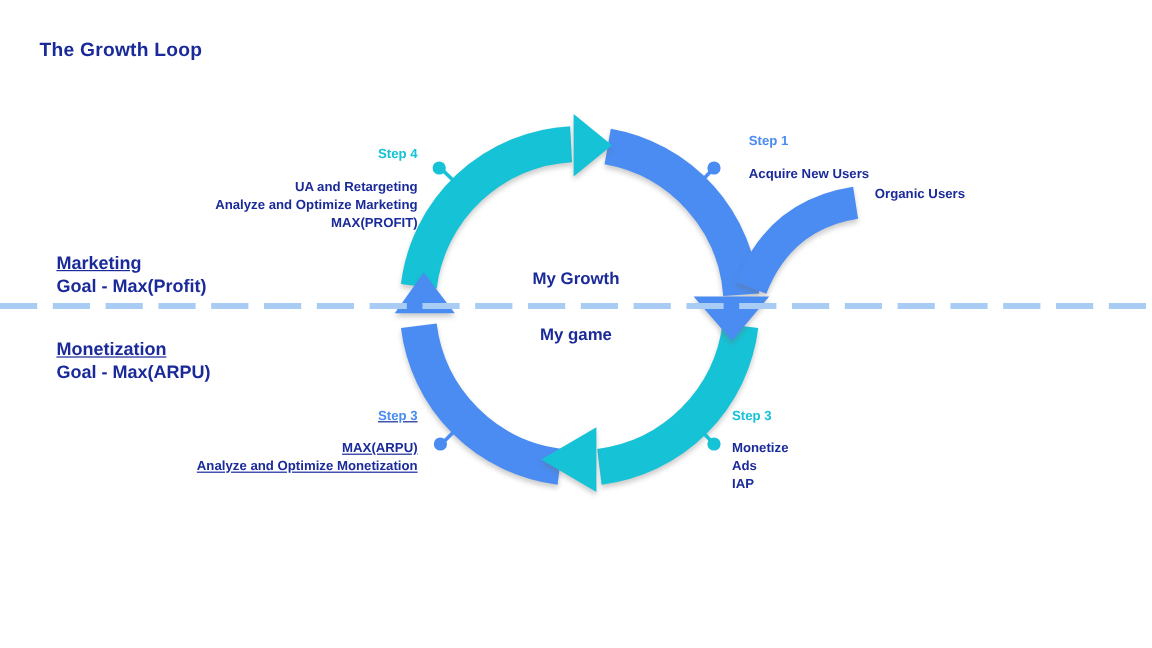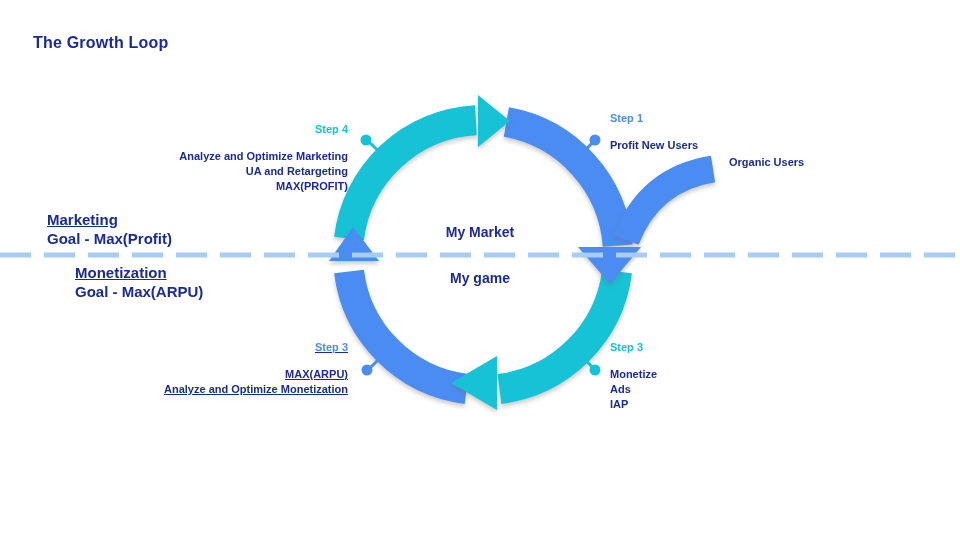--- a/index.html
+++ b/index.html
@@ -11,34 +11,34 @@
   svg.loop { position: absolute; left: 0; top: 0; }
 
   .txt { position: absolute; font-weight: bold; color: #1A2A99; white-space: nowrap; }
 
   .page-title { left: 33px; top: 34px; font-size: 16px; letter-spacing: .2px; }
 
   .divider-block { left: 47px; }
   .divider-block .zone-name { font-size: 15px; line-height: 19px; text-decoration: underline; }
   .divider-block .zone-goal { font-size: 15px; line-height: 19px; }
   .marketing-block { top: 210px; }
-  .monetization-block { top: 263px; margin-left: 28px; }
+  .monetization-block { top: 282px; }
 
   .center-label { left: 330px; width: 300px; text-align: center; font-size: 14px; }
   .my-market { top: 224px; }
   .my-game   { top: 270px; }
 
   .step-block { font-size: 11px; }
   .step-label { font-size: 11px; line-height: 14px; }
   .step-label.blue { color: #4A8CF2; }
   .step-label.teal { color: #16C2D6; }
   .step-lines { margin-top: 13px; line-height: 15px; color: #1A2A99; }
   .step-lines div { white-space: nowrap; }
 
-  .step-1 { left: 610px; top: 111px; text-align: left; }
+  .step-1 { left: 624px; top: 111px; text-align: left; }
   .step-2 { left: 610px; top: 340px; text-align: left; }
   .step-3 { right: 612px; top: 340px; text-align: right; text-decoration: underline; }
   .step-4 { right: 612px; top: 122px; text-align: right; }
 
   .organic-label { left: 729px; top: 156px; font-size: 11px; }
 
   .band   { fill: none; stroke-linecap: butt; }
   .blue-band { stroke: #4A8CF2; }
   .teal-band { stroke: #16C2D6; }
   .blue-fill { fill: #4A8CF2; }
@@ -92,29 +92,29 @@
     <div class="zone-name">Marketing</div>
     <div class="zone-goal">Goal - Max(Profit)</div>
   </div>
 
   <div class="txt page-title">The Growth Loop</div>
   <div class="txt divider-block monetization-block">
     <div class="zone-name">Monetization</div>
     <div class="zone-goal">Goal - Max(ARPU)</div>
   </div>
 
-  <div class="txt center-label my-market">My Market</div>
+  <div class="txt center-label my-market">My Growth</div>
   <div class="txt center-label my-game">My game</div>
 
   <div class="txt organic-label">Organic Users</div>
 
   <div class="txt step-block step-1">
     <div class="step-label blue">Step 1</div>
     <div class="step-lines">
-      <div>Profit New Users</div>
+      <div>Acquire New Users</div>
     </div>
   </div>
 
   <div class="txt step-block step-2">
     <div class="step-label teal">Step 3</div>
     <div class="step-lines">
       <div>Monetize</div>
       <div>Ads</div>
       <div>IAP</div>
     </div>
@@ -124,19 +124,19 @@
     <div class="step-label blue">Step 3</div>
     <div class="step-lines">
       <div>MAX(ARPU)</div>
       <div>Analyze and Optimize Monetization</div>
     </div>
   </div>
 
   <div class="txt step-block step-4">
     <div class="step-label teal">Step 4</div>
     <div class="step-lines">
+      <div>UA and Retargeting</div>
       <div>Analyze and Optimize Marketing</div>
-      <div>UA and Retargeting</div>
       <div>MAX(PROFIT)</div>
     </div>
   </div>
 
 </div>
 
 </body></html>

